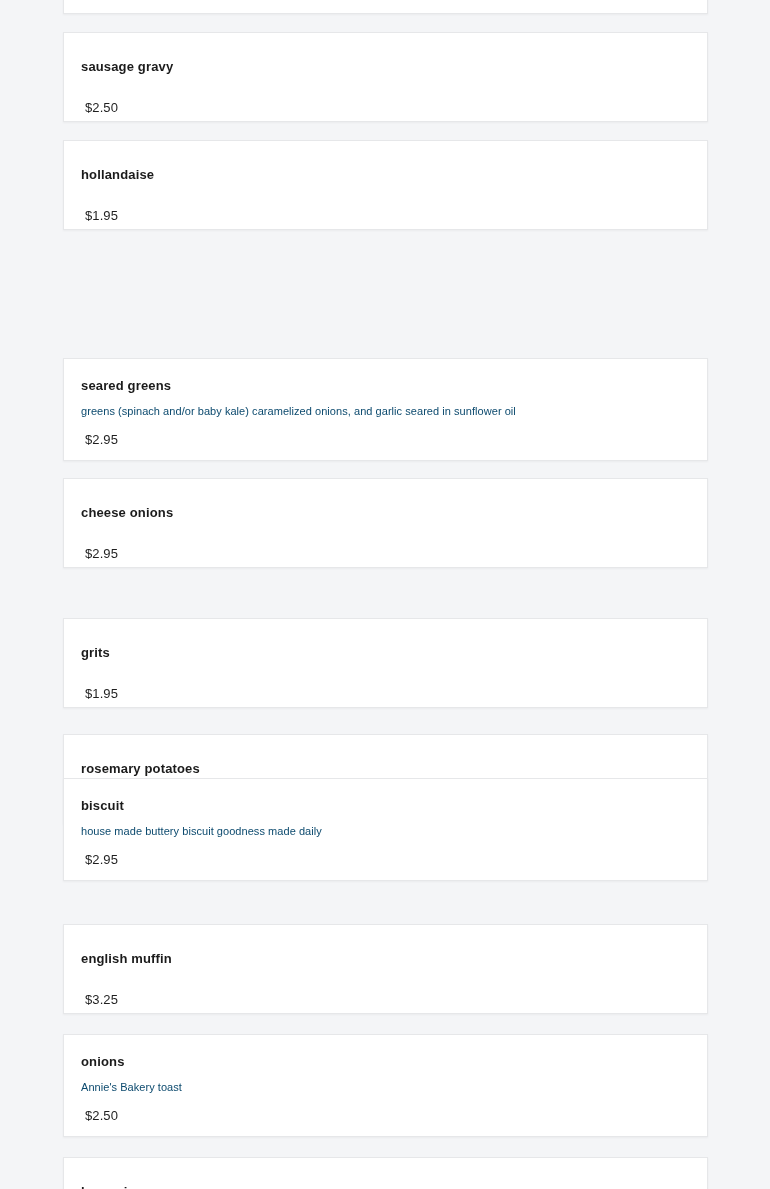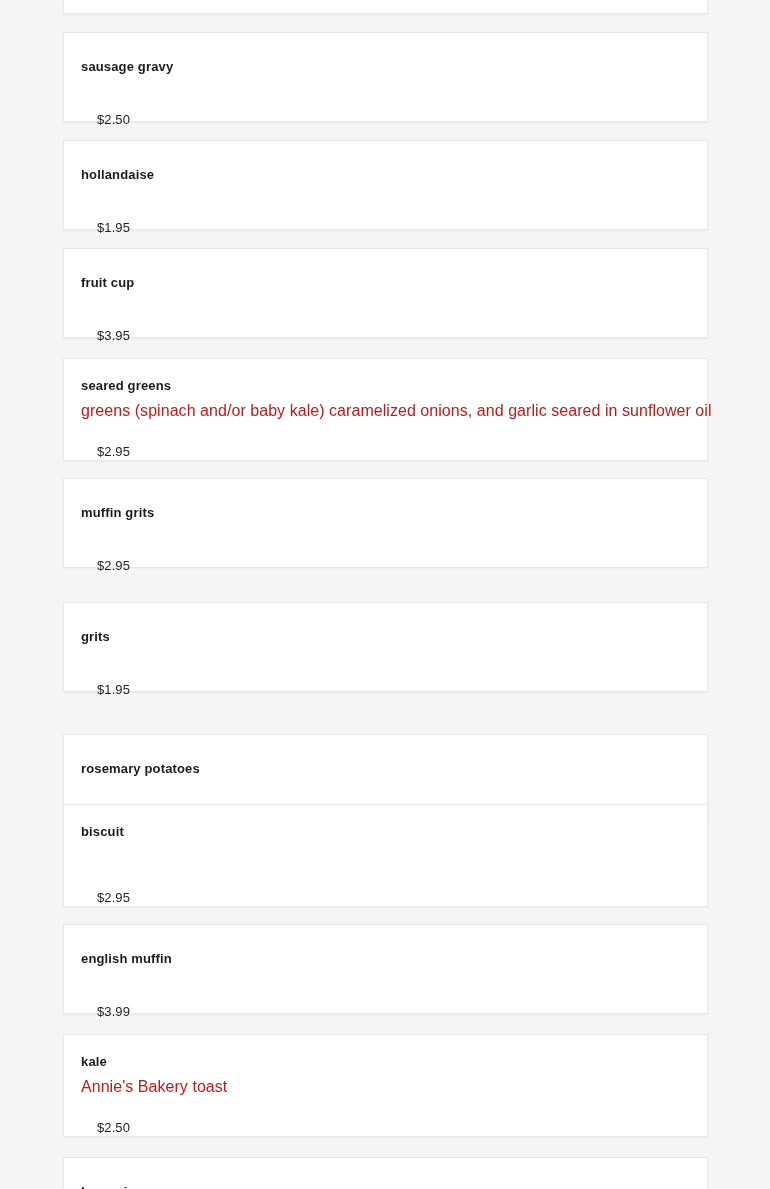--- a/index.html
+++ b/index.html
@@ -36,36 +36,36 @@
     font-size: 13px;
     font-weight: bold;
     color: #1b1b1b;
     letter-spacing: 0.15px;
     line-height: 16px;
     margin: 0;
     white-space: nowrap;
   }
 
   .item-desc {
-    font-size: 16px;
+    font-size: 11px;
     font-weight: normal;
-    color: #b91c1c;
+    color: #0c4a6e;
     letter-spacing: 0.05px;
     line-height: 16px;
     margin: 0;
     white-space: nowrap;
   }
 
   .item-price {
     font-size: 13px;
     font-weight: normal;
     color: #1f1f1f;
     letter-spacing: 0.1px;
     line-height: 16px;
-    margin: 16px;
+    margin: 4px;
     white-space: nowrap;
   }
 
   
   .card-2line .item-name { position: absolute; left: 17px; top: 26px; }
   .card-2line .item-price { position: absolute; left: 17px; top: 63px; }
 
   
   .card-3line .item-name { position: absolute; left: 17px; top: 19px; }
   .card-3line .item-desc  { position: absolute; left: 17px; top: 44px; }
@@ -80,51 +80,48 @@
       <div class="item-price"></div>
     </div>
     <div class="menu-card card-2line" style="top: 32px; height: 90px;">
       <div class="item-name">sausage gravy</div>
       <div class="item-price">$2.50</div>
     </div>
     <div class="menu-card card-2line" style="top: 140px; height: 90px; text-decoration: underline;">
       <div class="item-name">hollandaise</div>
       <div class="item-price">$1.95</div>
     </div>
-    <div class="menu-card card-2line" style="top: 248px; height: 90px;">
-      <div class="item-name">fruit cup</div>
-      <div class="item-price">$3.95</div>
-    </div>
     <div class="menu-card card-3line" style="top: 358px; height: 103px; text-decoration: underline;">
       <div class="item-name">seared greens</div>
       <div class="item-desc">greens (spinach and/or baby kale) caramelized onions, and garlic seared in sunflower oil</div>
       <div class="item-price">$2.95</div>
     </div>
     <div class="menu-card card-2line" style="top: 478px; height: 90px;">
-      <div class="item-name">muffin grits</div>
+      <div class="item-name">cheese onions</div>
       <div class="item-price">$2.95</div>
     </div>
-    <div class="menu-card card-2line" style="top: 602px; height: 90px;">
+    <div class="menu-card card-2line" style="top: 618px; height: 90px;">
       <div class="item-name">grits</div>
       <div class="item-price">$1.95</div>
     </div>
     <div class="menu-card card-2line" style="top: 734px; height: 90px;">
       <div class="item-name">rosemary potatoes</div>
       <div class="item-price">$2.95</div>
     </div>
-    <div class="menu-card card-3line" style="top: 804px; height: 103px; padding-left: 12px;">
+    <div class="menu-card card-3line" style="top: 778px; height: 103px; padding-left: 12px;">
       <div class="item-name">biscuit</div>
+      <div class="item-desc">house made buttery biscuit goodness made daily</div>
       <div class="item-price">$2.95</div>
     </div>
     <div class="menu-card card-2line" style="top: 924px; height: 90px; text-decoration: underline;">
       <div class="item-name">english muffin</div>
-      <div class="item-price">$3.99</div>
+      <div class="item-price">$3.25</div>
     </div>
     <div class="menu-card card-3line" style="top: 1034px; height: 103px;">
-      <div class="item-name">kale</div>
+      <div class="item-name">onions</div>
       <div class="item-desc">Annie's Bakery toast</div>
       <div class="item-price">$2.50</div>
     </div>
     <div class="menu-card card-2line" style="top: 1157px; height: 90px;">
       <div class="item-name">bacon jam</div>
       <div class="item-price"></div>
     </div>
   </div>
 
 </body></html>

